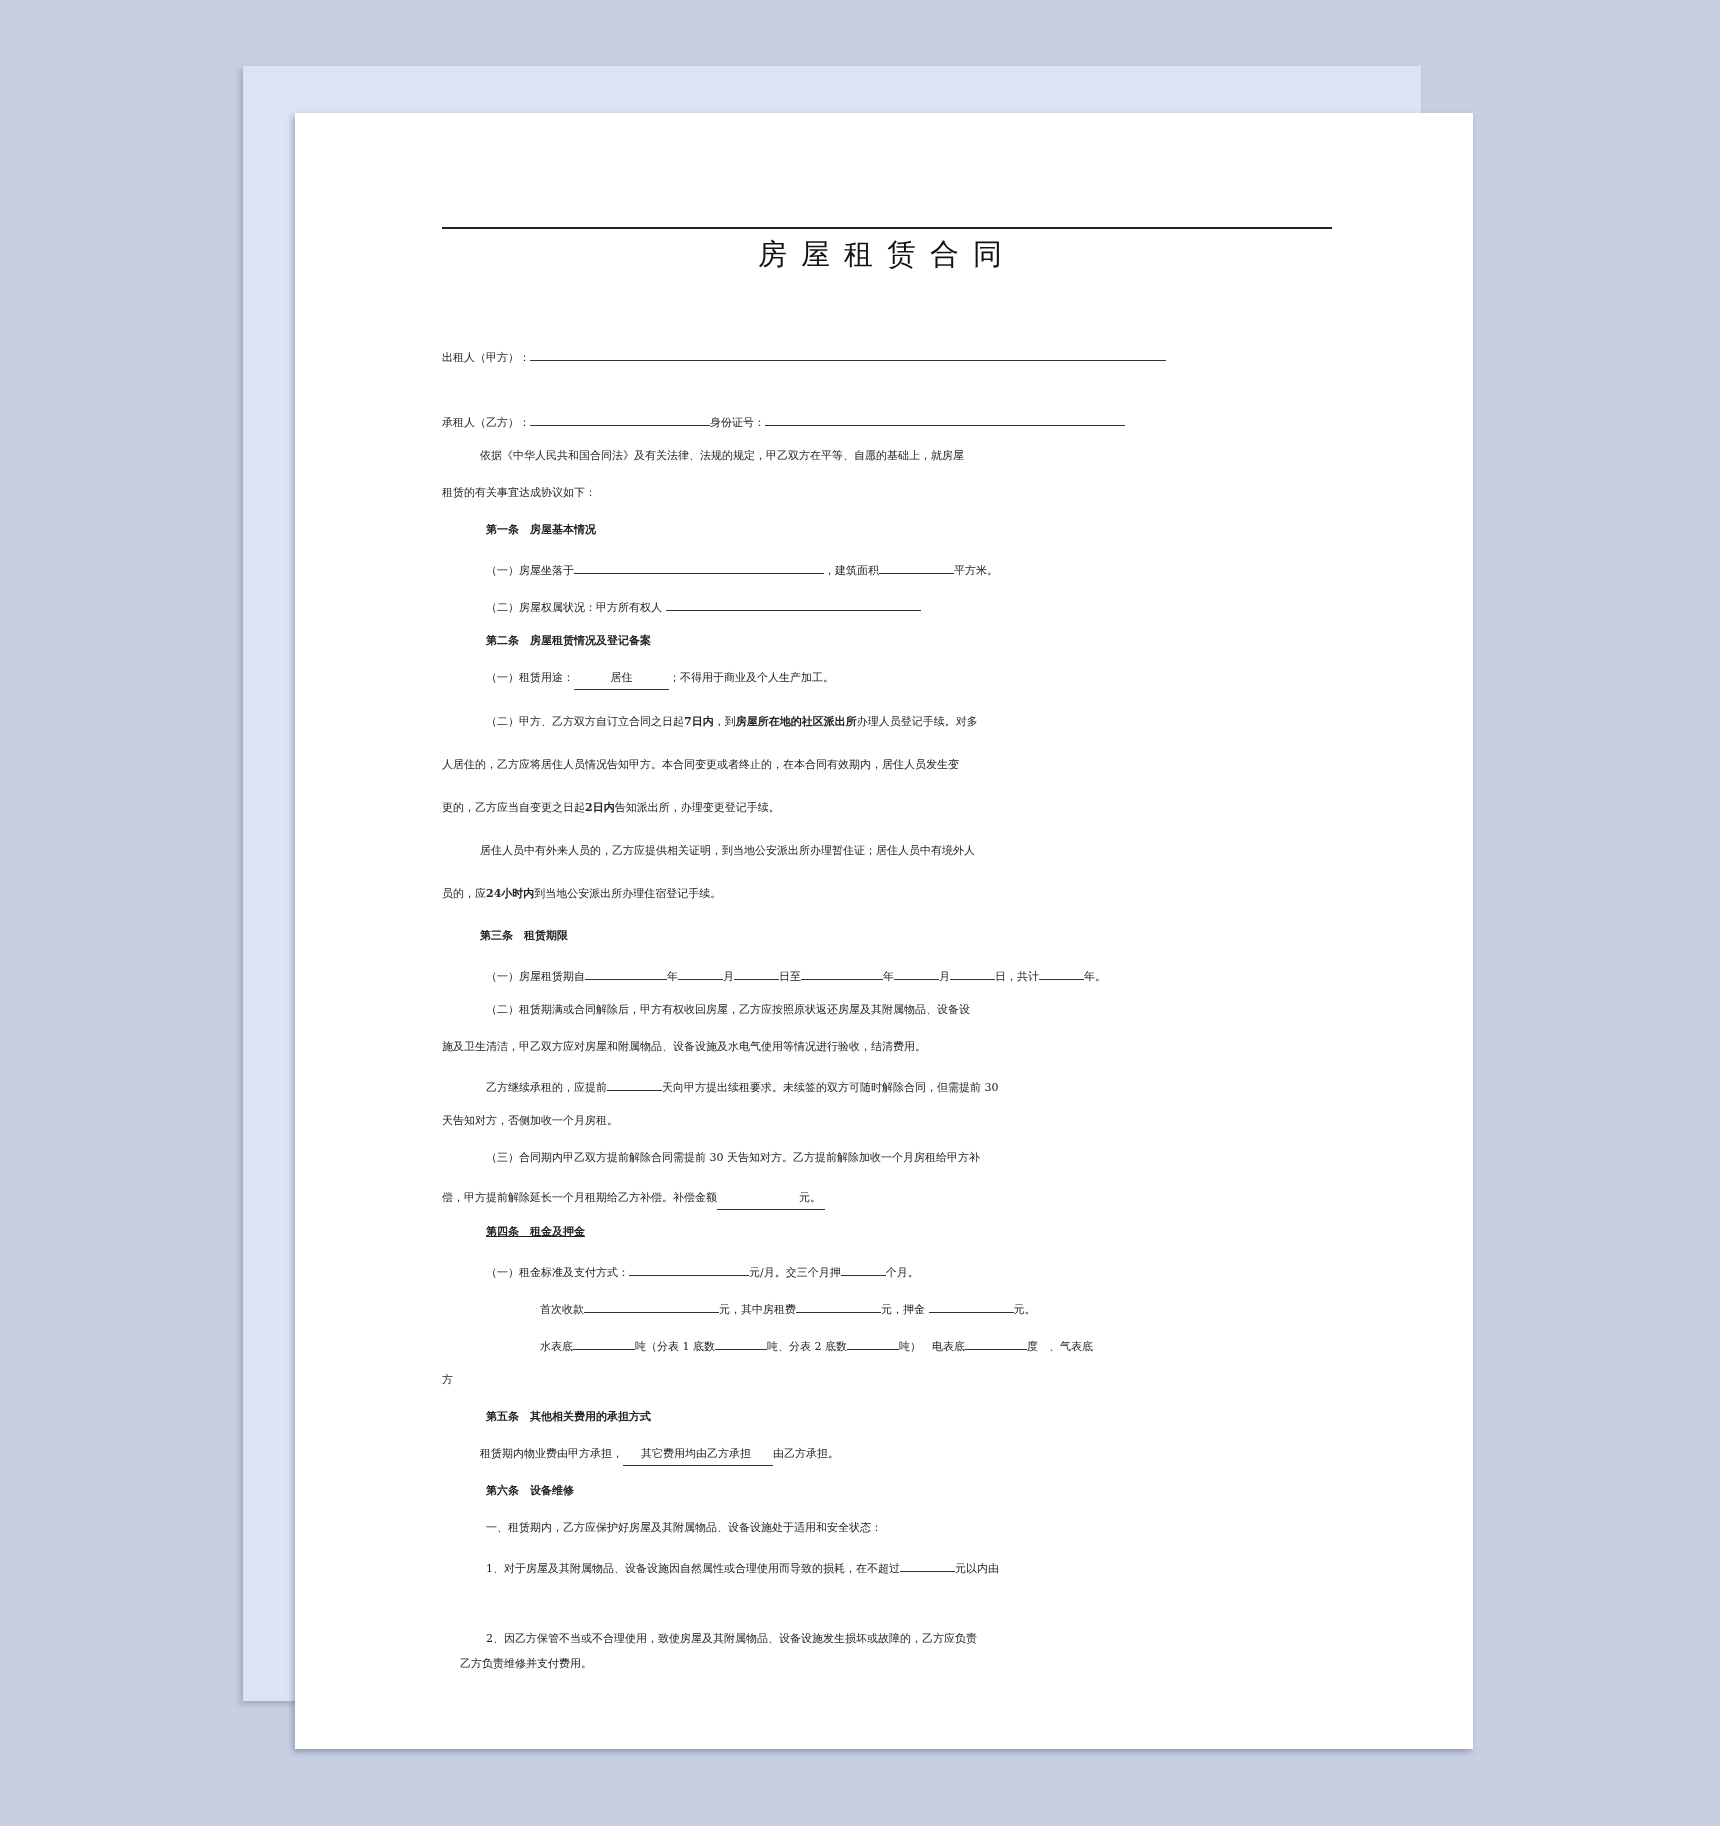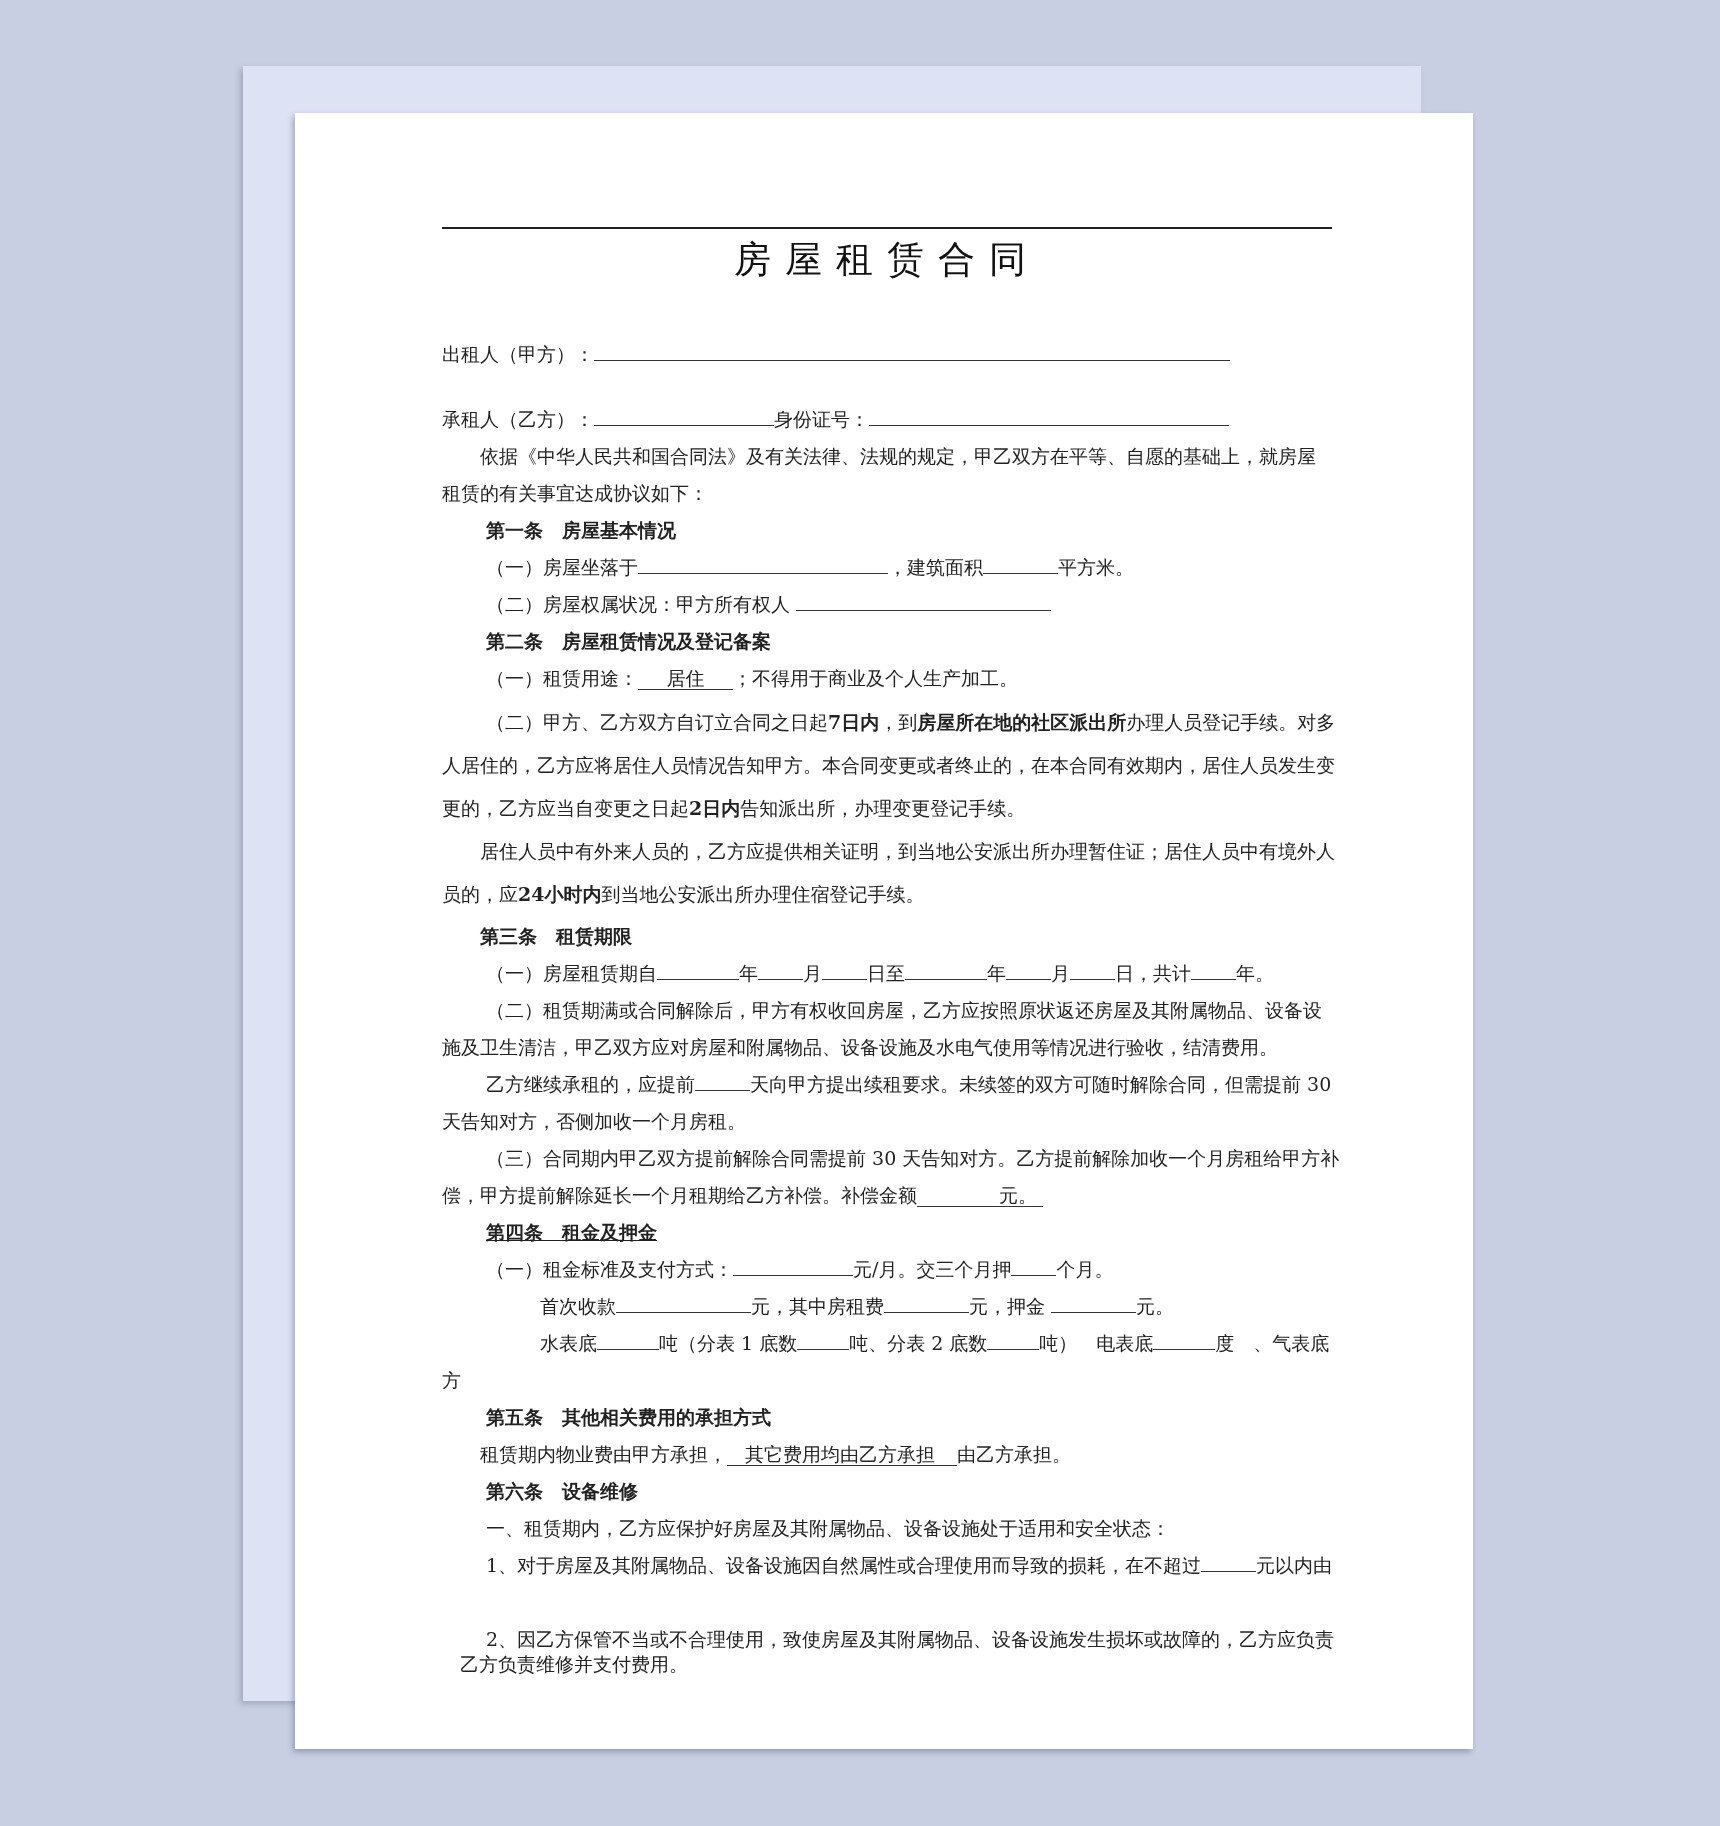--- a/index.html
+++ b/index.html
@@ -24,25 +24,25 @@
   }
   .content {
     position: absolute; left: 147px; top: 0; width: 890px;
   }
   .top-rule {
     position: absolute; left: 0; top: 114px; width: 890px;
     border-top: 2px solid #222;
   }
   .doc-title {
     position: absolute; left: 0; top: 122px; width: 890px;
-    text-align: center; font-size: 37px; letter-spacing: 14px;
+    text-align: center; font-size: 29px; letter-spacing: 14px;
     font-family: Liberation Sans, sans-serif; color: #111;
   }
   .line {
-    position: absolute; left: 0; font-size: 19px; white-space: nowrap;
+    position: absolute; left: 0; font-size: 11px; white-space: nowrap;
     line-height: 22px;
   }
   .b { font-weight: bold; text-align: center; }
   .blank { display: inline-block; border-bottom: 1.5px solid #333; height: 17px; vertical-align: baseline; }
   .u { text-decoration: underline; }
   .ind1 { left: 38px; }
   .ind2 { left: 44px; }
   .ind3 { left: 98px; }
 </style>
 </head>

